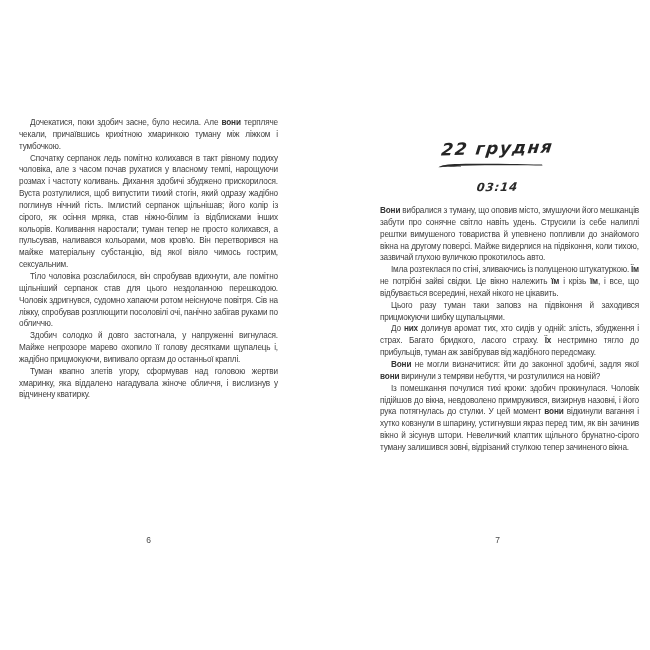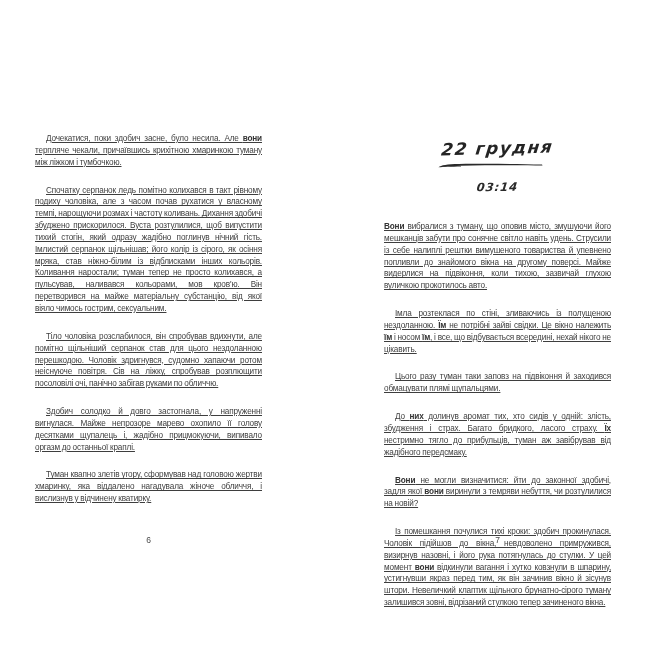--- a/index.html
+++ b/index.html
@@ -14,24 +14,24 @@
   .body-text {
     position: absolute;
     width: 259px;
     font-size: 8.2px;
     line-height: 11.85px;
     letter-spacing: -0.15px;
     word-spacing: -0.3px;
     color: #3e3e3e;
     text-align: justify;
   }
-  .body-text p { margin: 16px; text-indent: 11px; text-decoration: underline; }
+  .body-text p { margin: 0; text-indent: 11px; }
   .body-text b { font-weight: 700; color: #333333; }
   .left-text  { left: 19px;  top: 117px; }
-  .right-text { left: 368px; top: 205px; }
+  .right-text { left: 380px; top: 205px; }
   .right-text p:first-child { text-indent: 0; }
   .page-number {
     position: absolute;
     top: 535px;
     width: 259px;
     text-align: center;
     font-size: 8.5px;
     color: #4a4a4a;
   }
   .page-number.left  { left: 19px; }
@@ -91,21 +91,21 @@
   <svg class="chapter-underline" viewBox="0 0 107 9">
     <path d="M1.5,7.2 C4,5.2 10,4.2 22,4.0 C48,3.6 80,3.8 105,4.6
              L105.5,5.6 C85,5.2 50,5.3 24,5.8 C12,6.1 5,7.0 1.5,7.2 Z" fill="#2a2a2a"></path>
     <path d="M1.5,7.2 C6,6.2 14,5.8 24,5.7 L24,6.4 C14,6.5 6,6.9 1.5,7.2 Z" fill="#2a2a2a"></path>
   </svg>
 
   <div class="chapter-time">03:14</div>
 
   <div class="body-text right-text" id="right-text">
       <p><b>Вони</b><span> вибралися з туману, що оповив місто, змушуючи його мешканців забути про сонячне світло навіть удень. Струсили із себе налиплі рештки вимушеного товариства й упевнено попливли до знайомого вікна на другому поверсі. Майже видерлися на підвіконня, коли тихою, зазвичай глухою вуличкою прокотилось авто.</span></p>
-      <p><span>Імла розтеклася по стіні, зливаючись із полущеною нездоланною. </span><b>Їм</b><span> не потрібні зайві свідки. Це вікно належить </span><b>їм</b><span> і носом </span><b>їм</b><span>, і все, що відбувається всередині, нехай нікого не цікавить.</span></p>
-      <p><span>Цього разу туман таки заповз на підвіконня й заходився обмацувати плямі щупальцями.</span></p>
+      <p><span>Імла розтеклася по стіні, зливаючись із полущеною штукатуркою. </span><b>Їм</b><span> не потрібні зайві свідки. Це вікно належить </span><b>їм</b><span> і крізь </span><b>їм</b><span>, і все, що відбувається всередині, нехай нікого не цікавить.</span></p>
+      <p><span>Цього разу туман таки заповз на підвіконня й заходився прицмокуючи шибку щупальцями.</span></p>
       <p><span>До </span><b>них</b><span> долинув аромат тих, хто сидів у одній: злість, збудження і страх. Багато бридкого, ласого страху. </span><b>Їх</b><span> нестримно тягло до прибульців, туман аж завібрував від жадібного передсмаку.</span></p>
       <p><b>Вони</b><span> не могли визначитися: йти до законної здобичі, задля якої </span><b>вони</b><span> виринули з темряви небуття, чи розтулилися на новій?</span></p>
       <p><span>Із помешкання почулися тихі кроки: здобич прокинулася. Чоловік підійшов до вікна, невдоволено примружився, визирнув назовні, і його рука потягнулась до стулки. У цей момент </span><b>вони</b><span> відкинули вагання і хутко ковзнули в шпарину, устигнувши якраз перед тим, як він зачинив вікно й зісунув штори. Невеличкий клаптик щільного брунатно-сірого туману залишився зовні, відрізаний стулкою тепер зачиненого вікна.</span></p>
     </div>
   <div class="page-number right">7</div>
 
 </div>
 
 </body></html>

